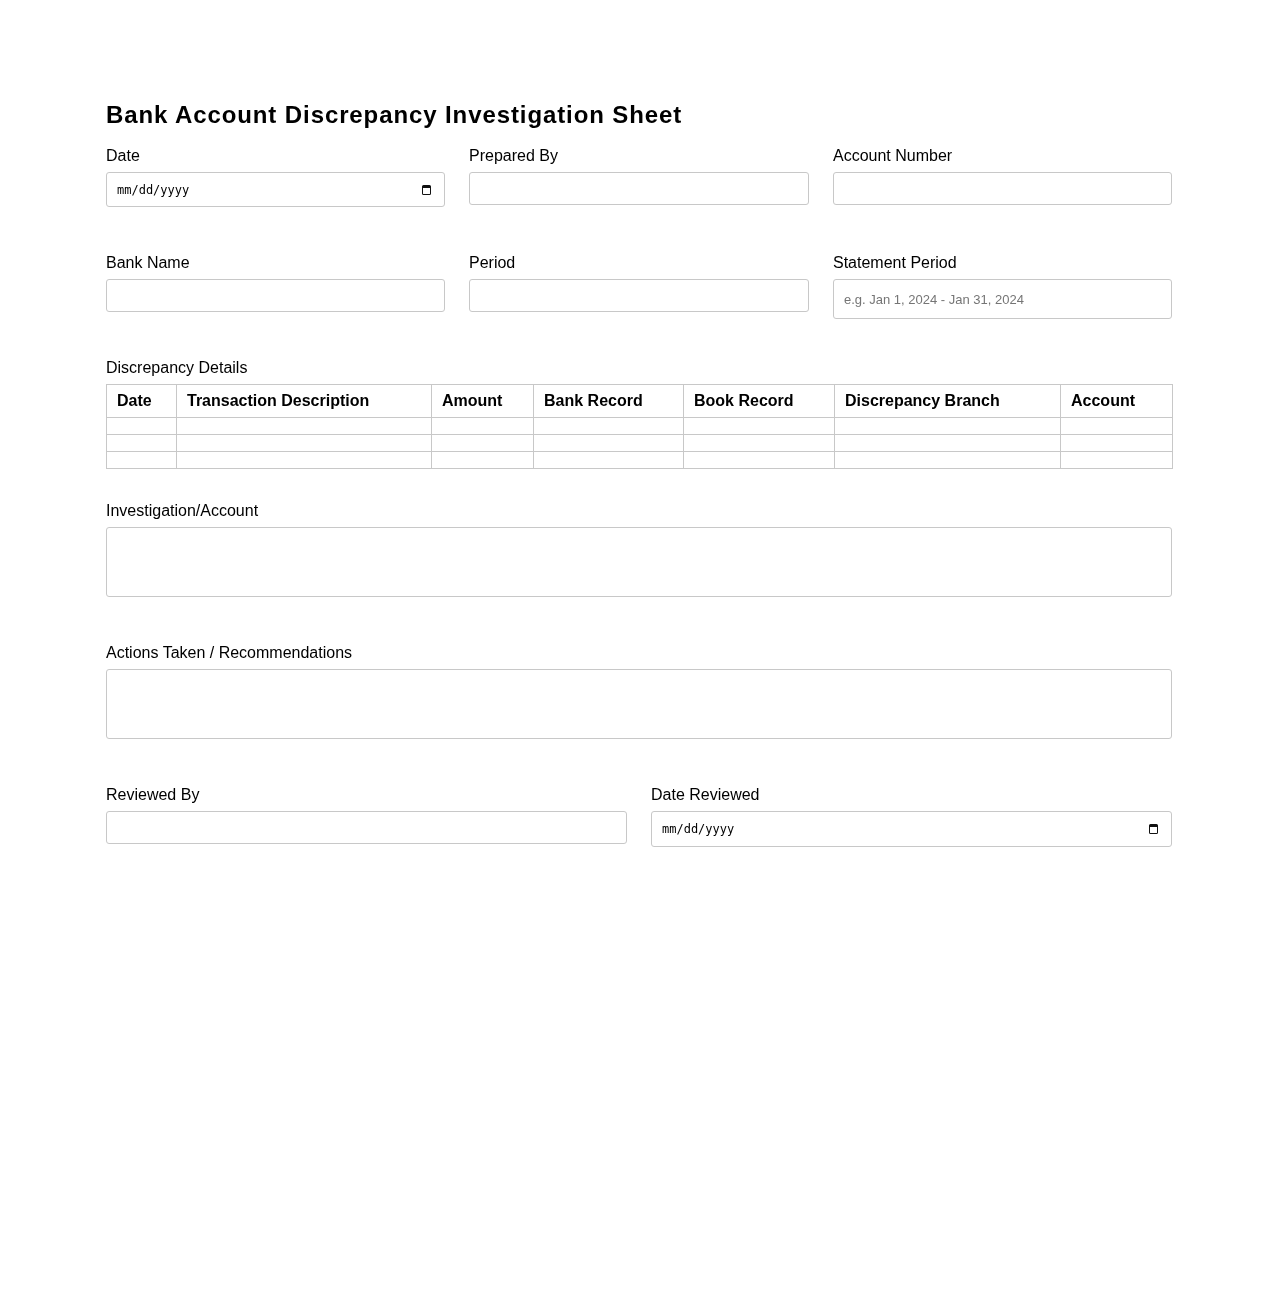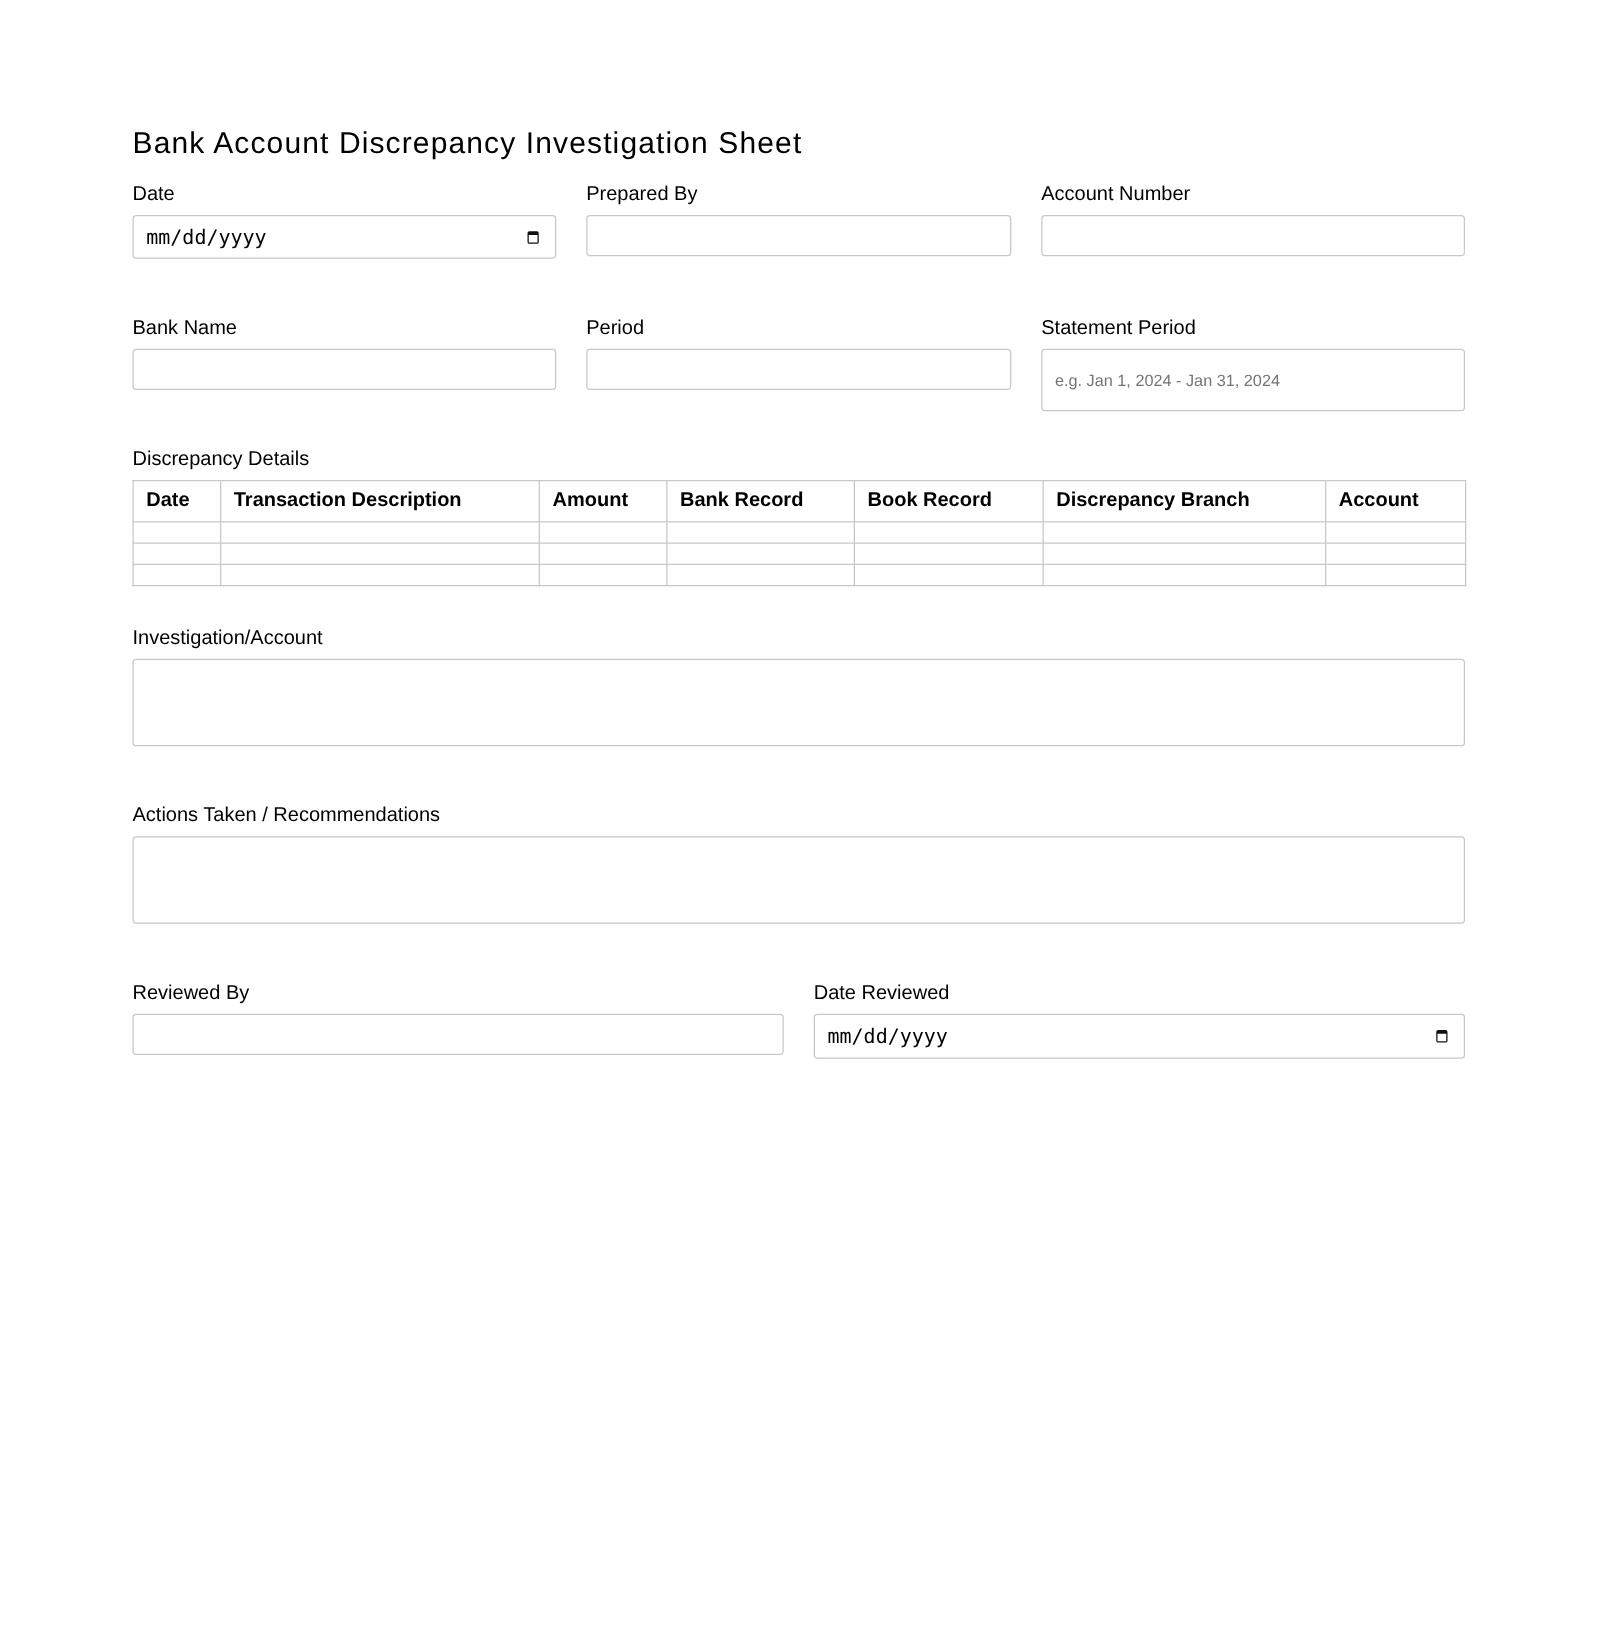--- a/index.html
+++ b/index.html
@@ -5,39 +5,39 @@
   html, body { margin: 0; padding: 0; background: #ffffff; }
   body {
     width: 1278px; height: 1300px;
     font-family: "Liberation Sans", sans-serif;
     color: #000;
     position: relative;
   }
   .page { position: absolute; left: 106px; top: 0; width: 1066px; }
   h1 {
     position: absolute; left: 0; top: 101px; margin: 0;
-    font-size: 24px; font-weight: normal; letter-spacing: 0.9px;
+    font-size: 24px; font-weight: bold; letter-spacing: 0.9px;
     white-space: nowrap;
   }
   .field { position: absolute; }
   .label {
     position: absolute; left: 0; top: 0;
     font-size: 16px; line-height: 18px; white-space: nowrap;
   }
   .input {
     position: absolute; left: 0; box-sizing: border-box;
     border: 1px solid #c8c8c8; border-radius: 3px; background: #fff;
   }
   .placeholder {
     position: absolute; left: 10px; top: 50%; transform: translateY(-50%);
     font-size: 13px; color: #757575; white-space: nowrap;
   }
   .date-text {
     position: absolute; left: 10px; top: 50%; transform: translateY(-50%);
-    font-family: "DejaVu Sans Mono", monospace; font-size: 16px; color: #000; white-space: nowrap;
+    font-family: "DejaVu Sans Mono", monospace; font-size: 12px; color: #000; white-space: nowrap;
   }
   .cal-icon {
     position: absolute; right: 13px; top: 50%; transform: translateY(-50%);
     width: 9px; height: 10px; box-sizing: border-box;
     border: 1.5px solid #111; border-top-width: 3px; border-radius: 1.5px;
   }
   table {
     position: absolute; left: 0; top: 384px; width: 1066px;
     border-collapse: collapse; table-layout: fixed;
   }
@@ -74,21 +74,21 @@
   <div class="field" style="left:0; top:254px; width:339px;">
     <span class="label">Bank Name</span>
     <div class="input" style="top:25px; width:339px; height:33px;"></div>
   </div>
   <div class="field" style="left:363px; top:254px; width:340px;">
     <span class="label">Period</span>
     <div class="input" style="top:25px; width:340px; height:33px;"></div>
   </div>
   <div class="field" style="left:727px; top:254px; width:339px;">
     <span class="label">Statement Period</span>
-    <div class="input" style="top:25px; width:339px; height:50px;">
+    <div class="input" style="top:25px; width:339px; height:40px;">
       <span class="placeholder">e.g. Jan 1, 2024 - Jan 31, 2024</span>
     </div>
   </div>
 
   <span class="label" style="top:359px;">Discrepancy Details</span>
   <table>
     <colgroup>
       <col style="width:70px">
         <col style="width:255px">
         <col style="width:102px">

